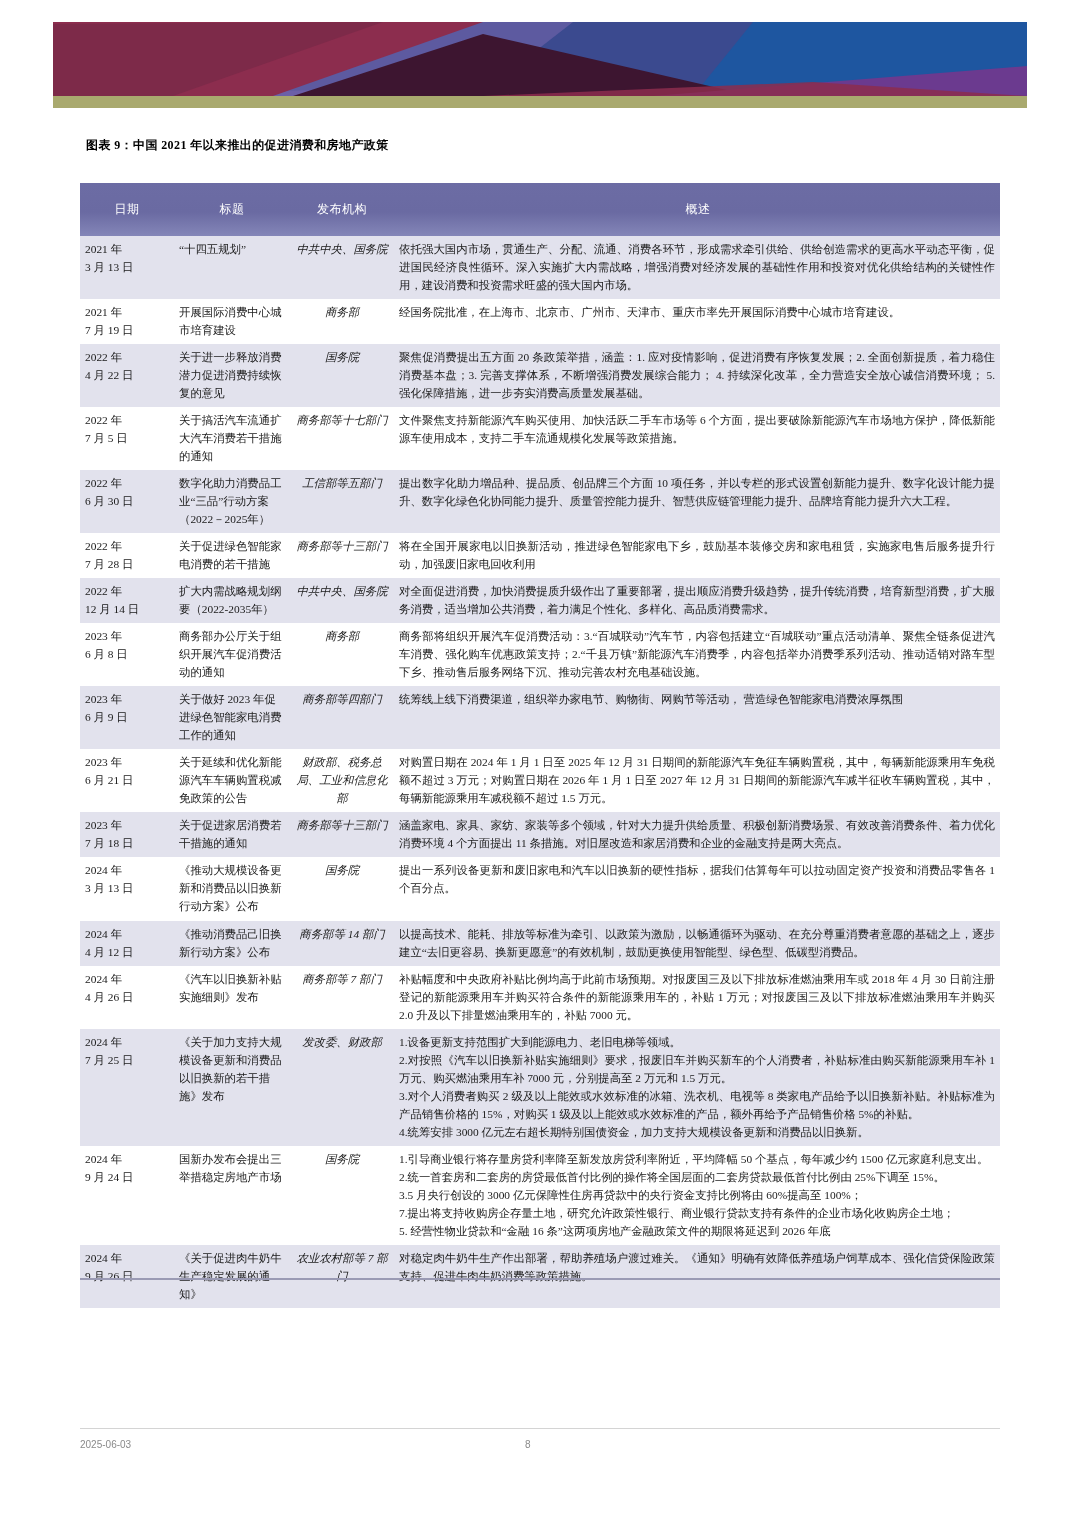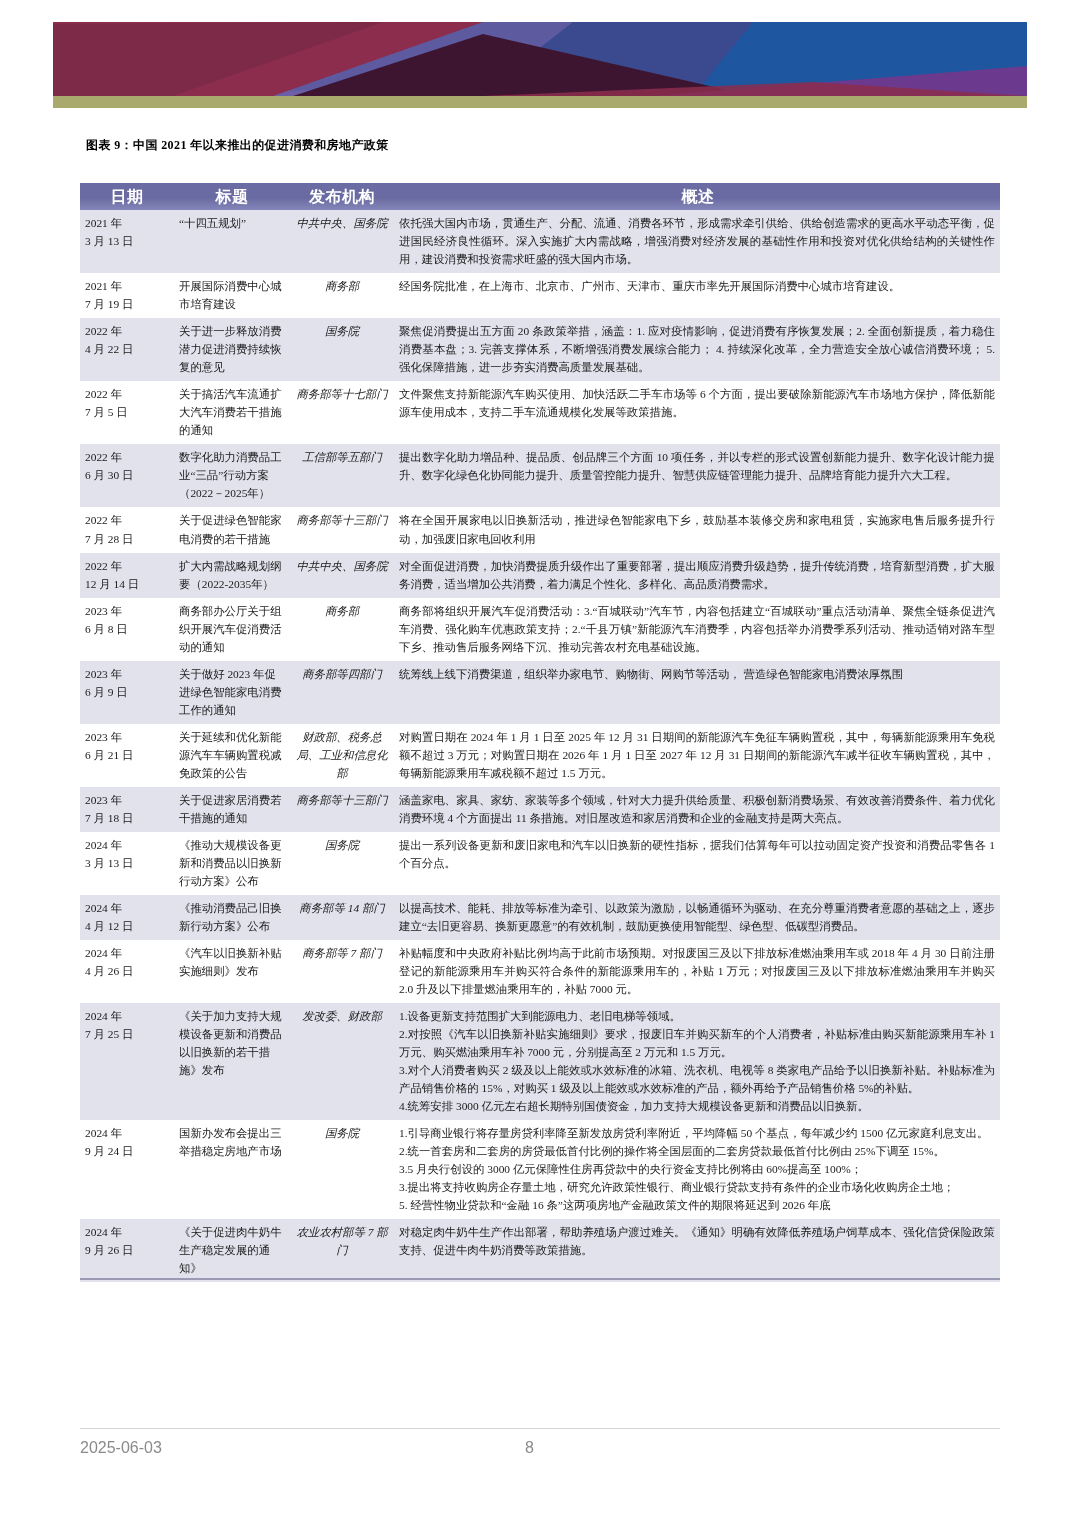--- a/index.html
+++ b/index.html
@@ -54,24 +54,24 @@
     line-height: 1.58;
   }
   table.policy col.c-date   { width: 94px; }
   table.policy col.c-title  { width: 116px; }
   table.policy col.c-agency { width: 104px; }
   table.policy col.c-desc   { width: 606px; }
 
   table.policy thead th {
     background: linear-gradient(180deg, #6c6ca4 0%, #6a6aa2 55%, #8486b8 100%);
     color: #ffffff;
-    font-weight: bold;
-    font-size: 16px;
+    font-weight: normal;
+    font-size: 12px;
     height: 21px;
-    padding: 1px 4px;
+    padding: 16px 4px;
     border: none;
     letter-spacing: 0.5px;
   }
   table.policy thead th.h-date,
   table.policy thead th.h-title,
   table.policy thead th.h-agency { text-align: center; }
   table.policy thead th.h-desc { text-align: center; padding-left: 6px; }
 
   table.policy tbody td {
     vertical-align: top;
@@ -98,21 +98,21 @@
   }
 
   
   .footer {
     position: absolute;
     left: 80px;
     top: 1437px;
     width: 920px;
     height: 24px;
     font-family: "Liberation Sans", sans-serif;
-    font-size: 16px;
+    font-size: 10px;
     color: #8a8a8a;
   }
   .footer .rule {
     position: absolute;
     left: 0; top: -9px;
     width: 920px; height: 1px;
     background: #d4d4d4;
   }
   .footer .fdate { position: absolute; left: 0;   top: 2px; }
   .footer .fpage { position: absolute; left: 445px; top: 2px; }
@@ -326,21 +326,21 @@
           <td class="date">
             <span class="ln">2024 年</span>
             <span class="ln">9 月 24 日</span>
           </td>
           <td class="title">国新办发布会提出三举措稳定房地产市场</td>
           <td class="agency">国务院</td>
           <td class="desc">
             <span class="pt">1.引导商业银行将存量房贷利率降至新发放房贷利率附近，平均降幅 50 个基点，每年减少约 1500 亿元家庭利息支出。</span>
             <span class="pt">2.统一首套房和二套房的房贷最低首付比例的操作将全国层面的二套房贷款最低首付比例由 25%下调至 15%。</span>
             <span class="pt">3.5 月央行创设的 3000 亿元保障性住房再贷款中的央行资金支持比例将由 60%提高至 100%；</span>
-            <span class="pt">3.提出将支持收购房企存量土地，研究允许政策性银行、商业银行贷款支持有条件的企业市场化收购房企土地；</span>
+            <span class="pt">7.提出将支持收购房企存量土地，研究允许政策性银行、商业银行贷款支持有条件的企业市场化收购房企土地；</span>
             <span class="pt">5. 经营性物业贷款和“金融 16 条”这两项房地产金融政策文件的期限将延迟到 2026 年底</span>
           </td>
         </tr>
         <tr class="shade">
           <td class="date">
             <span class="ln">2024 年</span>
             <span class="ln">9 月 26 日</span>
           </td>
           <td class="title">《关于促进肉牛奶牛生产稳定发展的通知》</td>
           <td class="agency">农业农村部等 7 部门</td>

